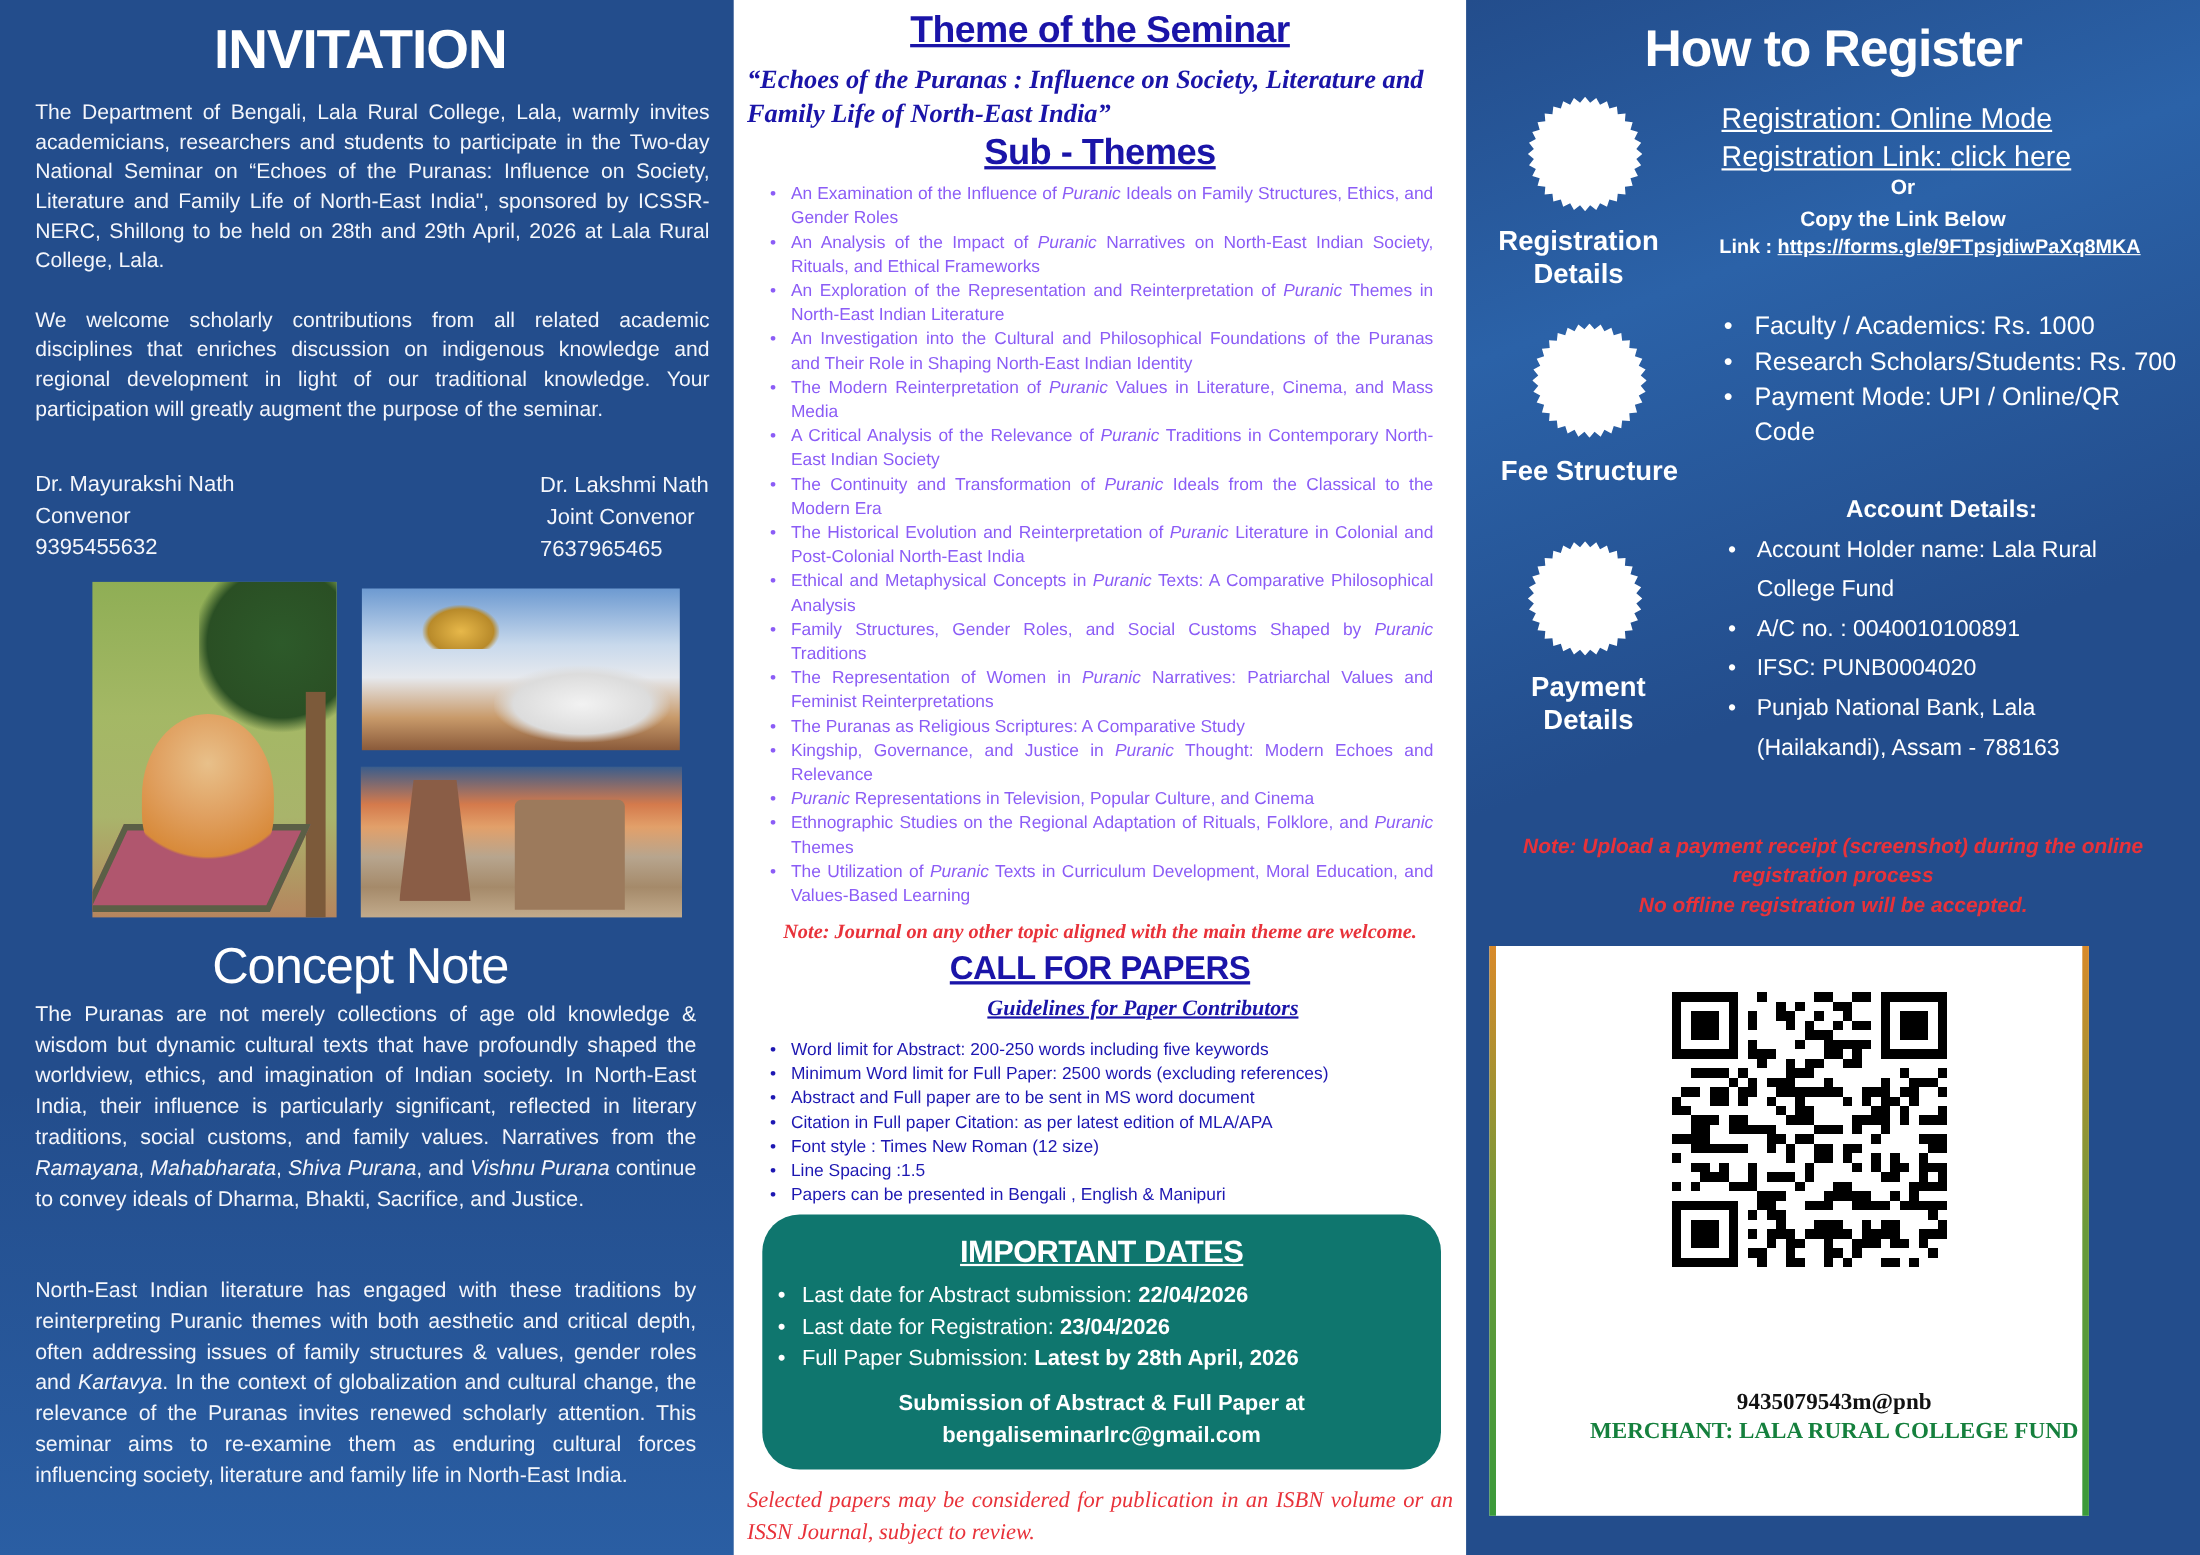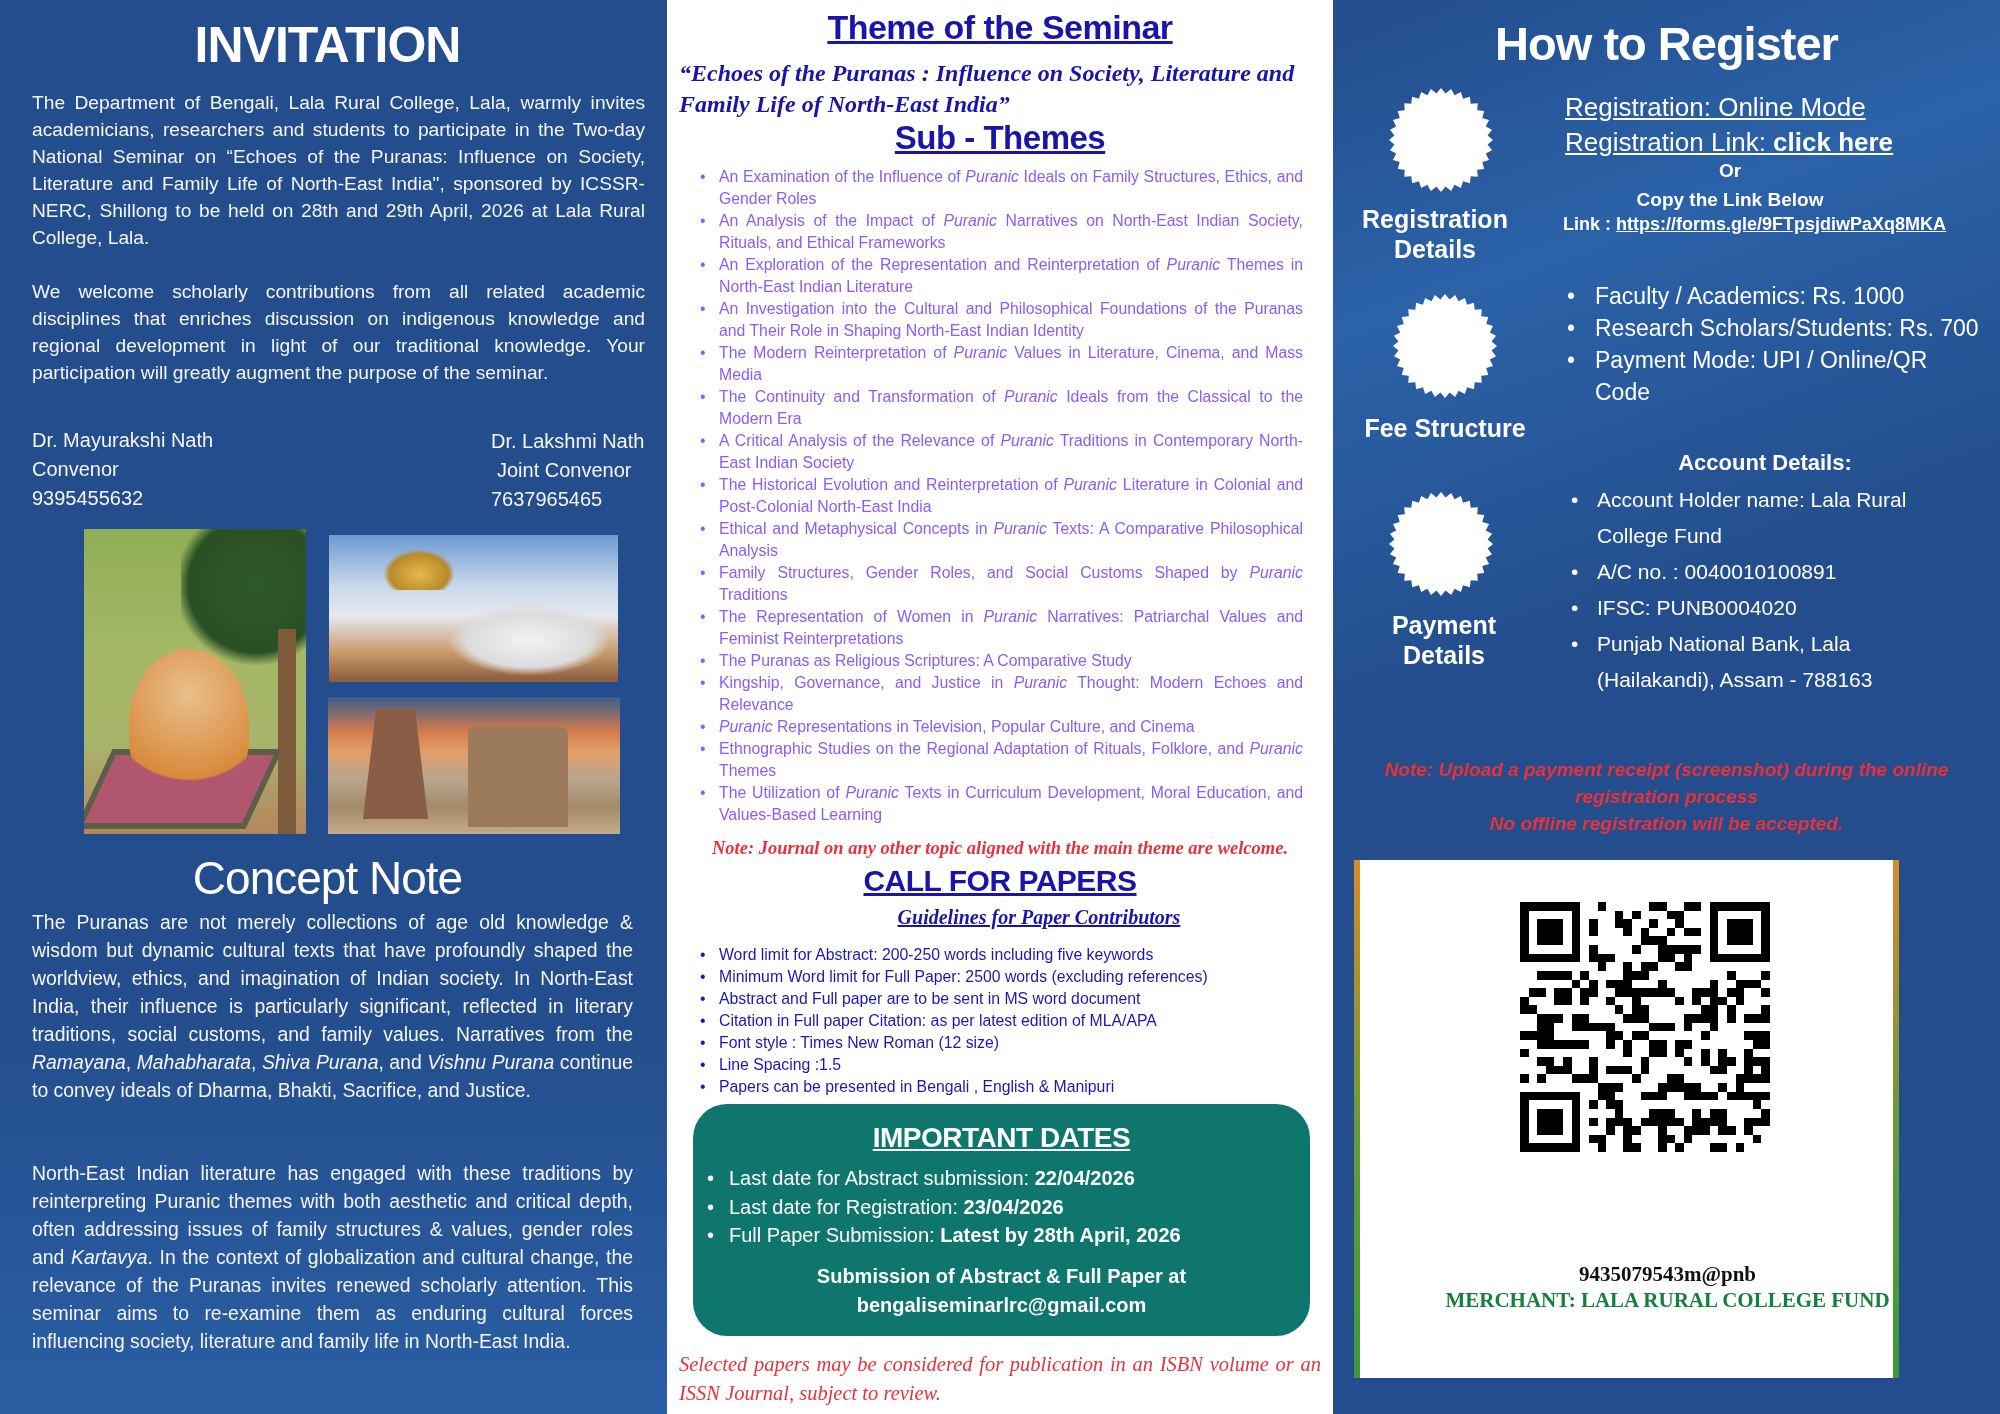--- a/index.html
+++ b/index.html
@@ -72,21 +72,21 @@
   .seal-label { position: absolute; text-align: center; font-size: 25px; font-weight: bold; line-height: 30px; }
   .seal1 { left: 56px; top: 88px; }
   .lab1 { left: 14px; top: 204px; width: 176px; }
   .seal2 { left: 60px; top: 294px; }
   .lab2 { left: 22px; top: 413px; width: 180px; }
   .seal3 { left: 56px; top: 492px; }
   .lab3 { left: 36px; top: 610px; width: 150px; }
 
   .reg-info { position: absolute; left: 232px; top: 90px; width: 430px; }
   .reg-line { font-size: 26px; line-height: 35px; text-decoration: underline; font-weight: normal; }
-  .reg-line b { font-weight: bold; }
+  .reg-line b { font-weight: normal; }
   .reg-or { position: absolute; left: 232px; top: 160px; width: 330px; text-align: center; font-size: 19px; font-weight: bold; }
   .reg-copy { position: absolute; left: 232px; top: 189px; width: 330px; text-align: center; font-size: 19px; font-weight: bold; }
   .reg-link { position: absolute; left: 230px; top: 214px; width: 440px; font-size: 18px; font-weight: bold; white-space: nowrap; }
   .reg-link .url { text-decoration: underline; }
 
   .fee-list { position: absolute; left: 232px; top: 280px; width: 420px; list-style: none; }
   .fee-list li { position: relative; padding-left: 30px; font-size: 23px; line-height: 32px; }
   .fee-list li::before { content: "\2022"; position: absolute; left: 2px; top: 0; }
 
   .acct-title { position: absolute; left: 232px; top: 450px; width: 400px; text-align: center; font-size: 22px; font-weight: bold; }
@@ -143,22 +143,22 @@
 <section class="panel middle">
   <h2 class="mid-title">Theme of the Seminar</h2>
   <p class="mid-theme">“Echoes of the Puranas : Influence on Society, Literature and Family Life of North-East India”</p>
   <h2 class="mid-sub">Sub - Themes</h2>
   <ul class="subthemes" id="subthemes">
       <li><span>An Examination of the Influence of </span><i>Puranic</i><span> Ideals on Family Structures, Ethics, and Gender Roles</span></li>
       <li><span>An Analysis of the Impact of </span><i>Puranic</i><span> Narratives on North-East Indian Society, Rituals, and Ethical Frameworks</span></li>
       <li><span>An Exploration of the Representation and Reinterpretation of </span><i>Puranic</i><span> Themes in North-East Indian Literature</span></li>
       <li><span>An Investigation into the Cultural and Philosophical Foundations of the Puranas and Their Role in Shaping North-East Indian Identity</span><i></i><span></span></li>
       <li><span>The Modern Reinterpretation of </span><i>Puranic</i><span> Values in Literature, Cinema, and Mass Media</span></li>
+      <li><span>A Critical Analysis of the Relevance of </span><i>Puranic</i><span> Traditions in Contemporary North-East Indian Society</span></li>
       <li><span>The Continuity and Transformation of </span><i>Puranic</i><span> Ideals from the Classical to the Modern Era</span></li>
-      <li><span>A Critical Analysis of the Relevance of </span><i>Puranic</i><span> Traditions in Contemporary North-East Indian Society</span></li>
       <li><span>The Historical Evolution and Reinterpretation of </span><i>Puranic</i><span> Literature in Colonial and Post-Colonial North-East India</span></li>
       <li><span>Ethical and Metaphysical Concepts in </span><i>Puranic</i><span> Texts: A Comparative Philosophical Analysis</span></li>
       <li><span>Family Structures, Gender Roles, and Social Customs Shaped by </span><i>Puranic</i><span> Traditions</span></li>
       <li><span>The Representation of Women in </span><i>Puranic</i><span> Narratives: Patriarchal Values and Feminist Reinterpretations</span></li>
       <li><span>The Puranas as Religious Scriptures: A Comparative Study</span><i></i><span></span></li>
       <li><span>Kingship, Governance, and Justice in </span><i>Puranic</i><span> Thought: Modern Echoes and Relevance</span></li>
       <li><span></span><i>Puranic</i><span> Representations in Television, Popular Culture, and Cinema</span></li>
       <li><span>Ethnographic Studies on the Regional Adaptation of Rituals, Folklore, and </span><i>Puranic</i><span> Themes</span></li>
       <li><span>The Utilization of </span><i>Puranic</i><span> Texts in Curriculum Development, Moral Education, and Values-Based Learning</span></li>
     </ul>

